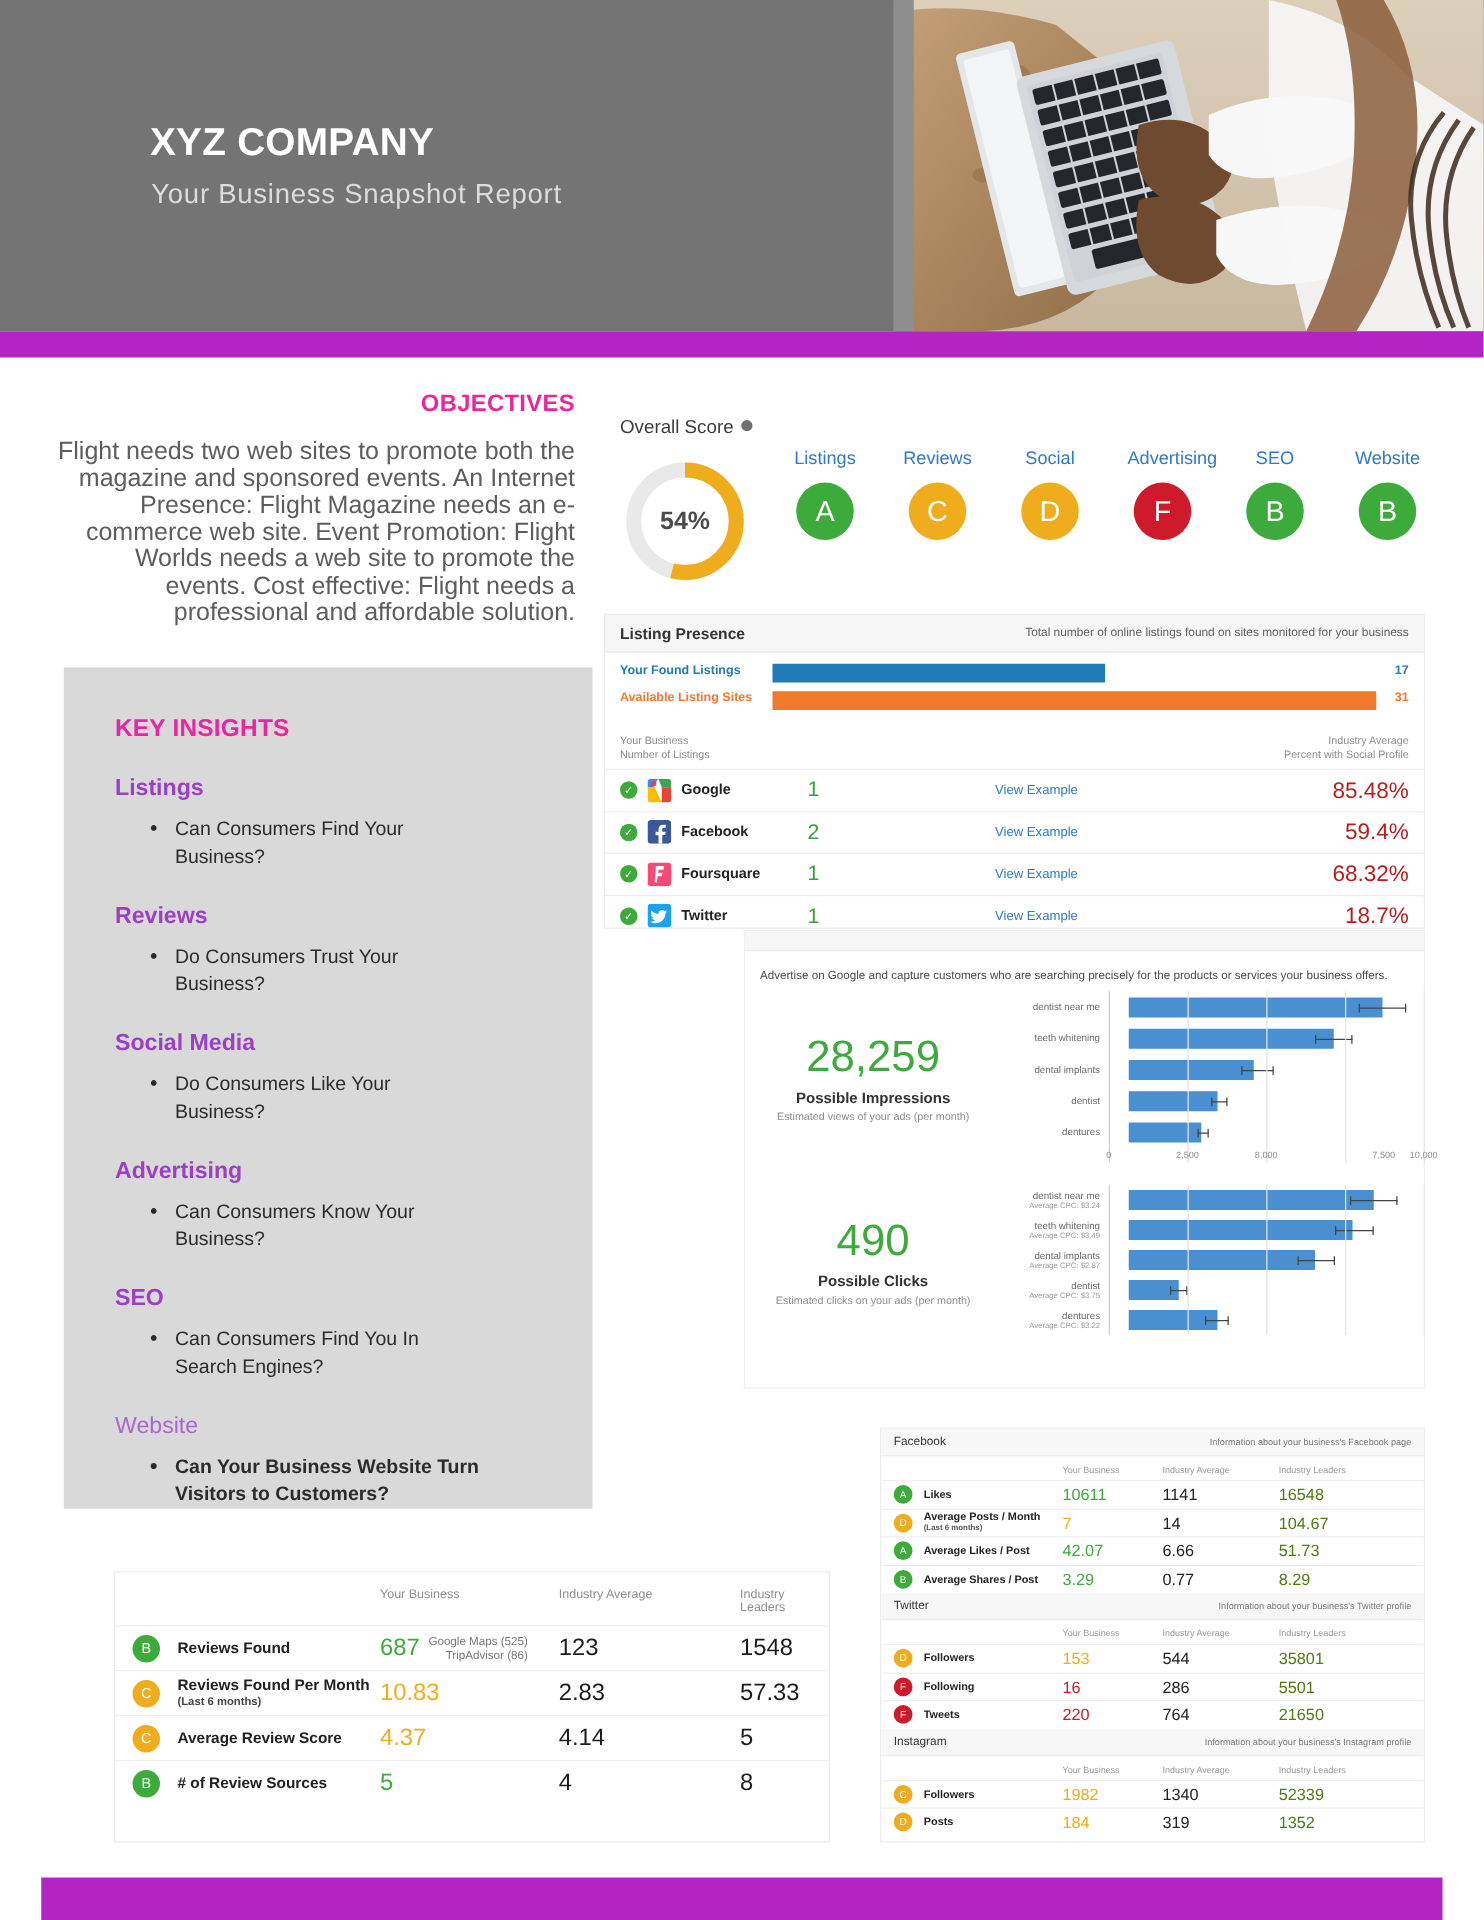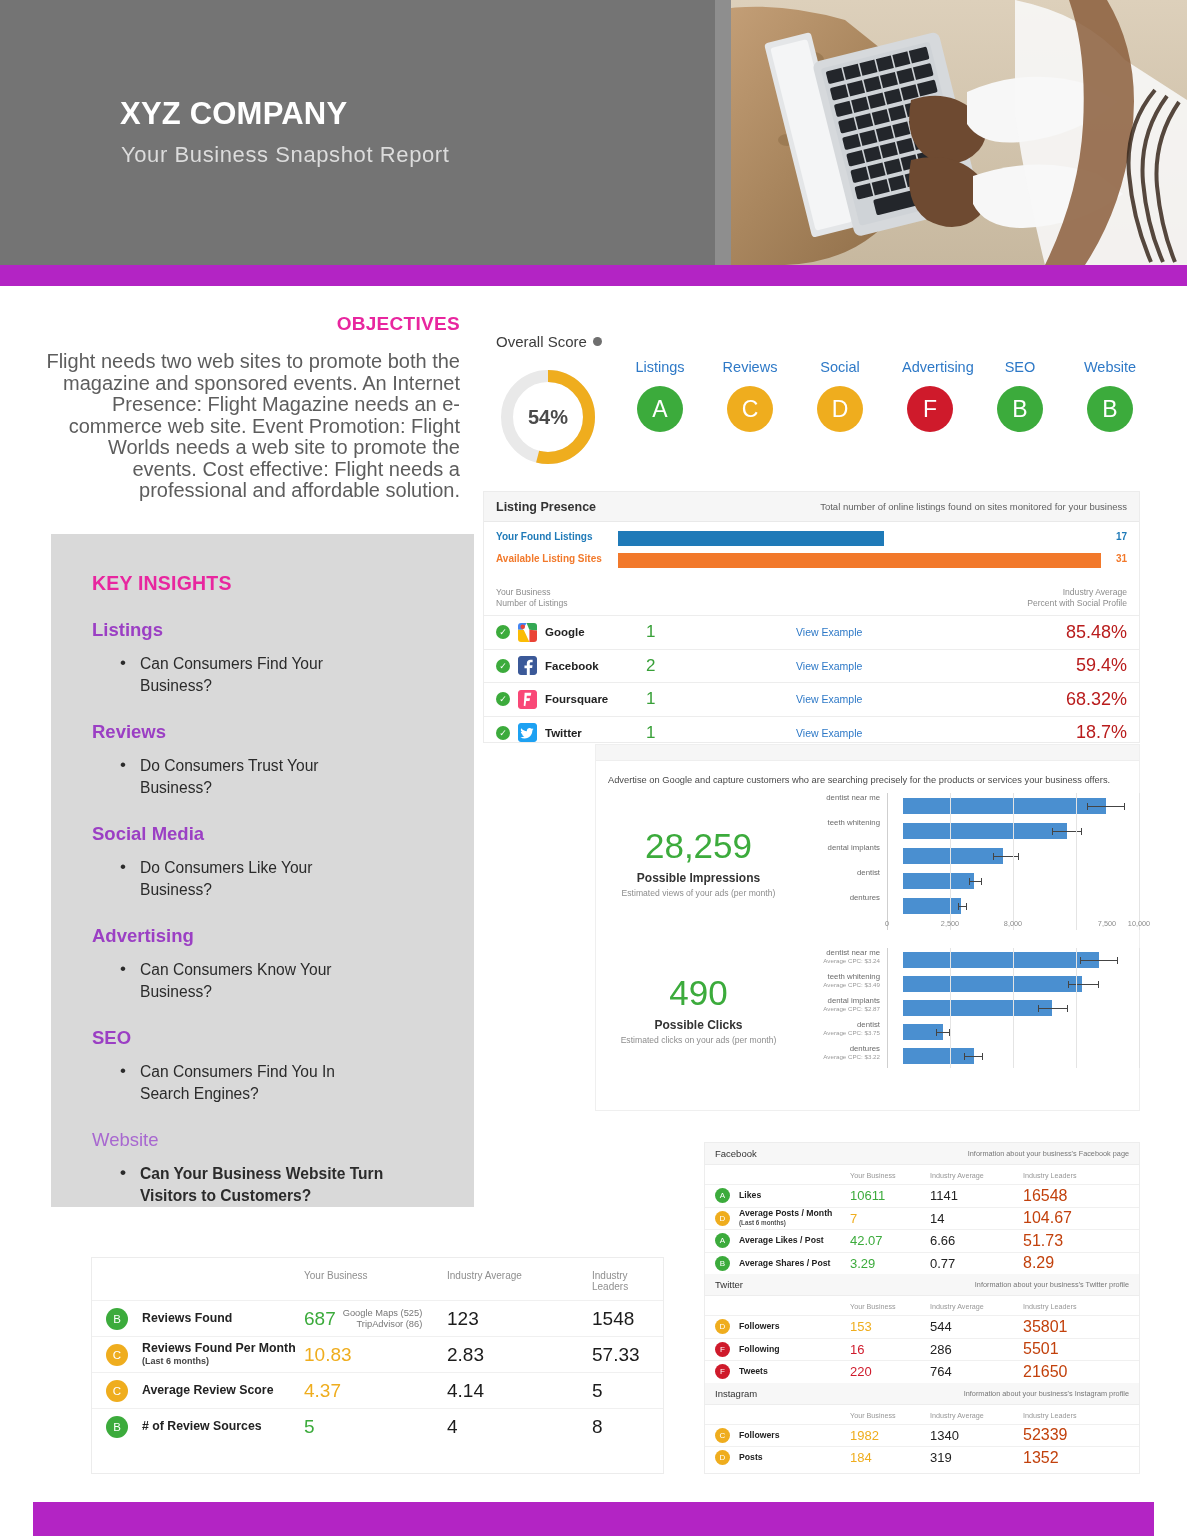--- a/index.html
+++ b/index.html
@@ -132,21 +132,21 @@
   .ads-card { left: 596px; top: 745px; width: 543px; height: 365px;
     box-shadow: 0 0 0 1px #efefef; }
   .ads-topbar { height: 16px; background: #f6f6f6; border-bottom: 1px solid #eee; }
   .ads-intro { font-size: 9.3px; color: #4a4a4a; padding: 14px 0 0 12px; }
   .ads-block { display: flex; align-items: center; margin-top: 8px; }
   .ads-left { width: 205px; text-align: center; }
   .ads-big { font-size: 35px; color: #3cab3c; font-weight: 300; line-height: 42px; }
   .ads-cap { font-size: 12px; font-weight: bold; color: #333; margin-top: 4px; }
   .ads-sub { font-size: 8.6px; color: #8d8d8d; margin-top: 3px; }
   .ads-chart { flex: 1; }
-  .brow { display: flex; align-items: flex-start; gap: 16px; }
+  .brow { display: flex; align-items: center; gap: 16px; }
   .blabel { width: 86px; text-align: right; padding-right: 7px; }
   .blabel .bl1 { font-size: 7.8px; color: #6b6b6b; line-height: 9px; }
   .blabel .bl2 { font-size: 6.2px; color: #9a9a9a; line-height: 8px; }
   .btrack { flex: 1; position: relative; height: 100%; }
   .bfill { background: #4a8fd0; height: 16px; }
   .berr { position: absolute; top: 50%; height: 1px; background: #444; }
   .berr::before, .berr::after {
     content: ""; position: absolute; top: -3px; width: 1px; height: 7px; background: #444;
   }
   .berr::before { left: 0; } .berr::after { right: 0; }
@@ -170,21 +170,21 @@
   .sc-c2 { width: 93px; }
   .sc-c3 { flex: 1; }
   .sc-row { display: flex; align-items: center; height: 22.5px; padding: 0 10px;
     border-top: 1px solid #f0f0f0; }
   .sc-badge { width: 15px; height: 15px; border-radius: 50%; color: #fff;
     font-size: 8px; display: flex; align-items: center; justify-content: center; margin-right: 9px; }
   .sc-lab { width: 111px; font-size: 8.7px; font-weight: bold; color: #222; line-height: 9.5px; }
   .sc-lab small { font-size: 6.3px; font-weight: bold; color: #555; display: block; }
   .sc-v1 { width: 80px; font-size: 13px; }
   .sc-v2 { width: 93px; font-size: 13px; color: #222; }
-  .sc-v3 { flex: 1; font-size: 16px; color: #c2410c; }
+  .sc-v3 { flex: 1; font-size: 13px; color: #4d7c0f; }
 
   
   .reviews-card { left: 92px; top: 1258px; width: 571px; height: 215px;
     box-shadow: 0 0 0 1px #ececec; overflow: hidden; }
   .rv-header { height: 34px; background: #f7f7f7; border-bottom: 1px solid #ededed;
     display: flex; align-items: center; justify-content: space-between; padding: 0 14px; }
   .rv-title { font-size: 13.5px; font-weight: bold; color: #2a2a2a; }
   .rv-info { font-size: 10px; color: #666; }
   .rv-colhead { display: flex; padding: 12px 14px 8px 14px; font-size: 10px; color: #8f8f8f; }
   .rv-c0 { width: 198px; }

